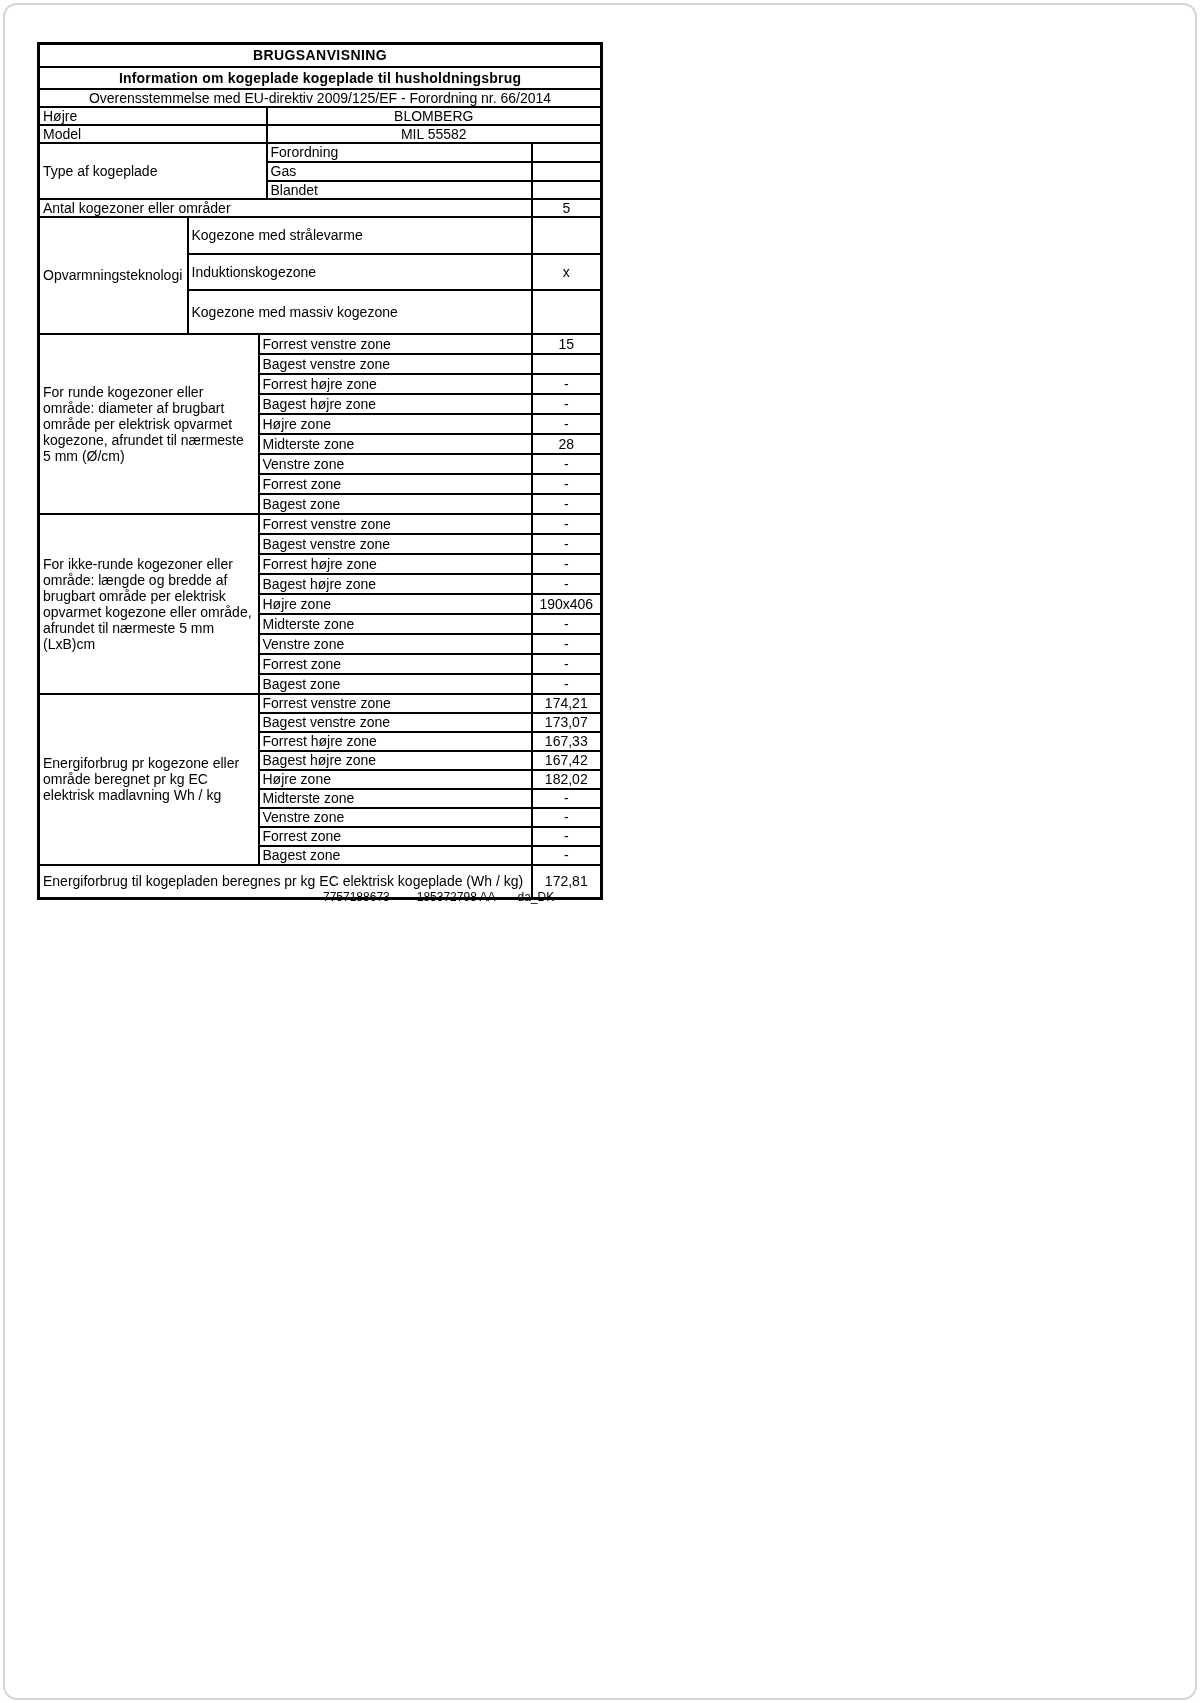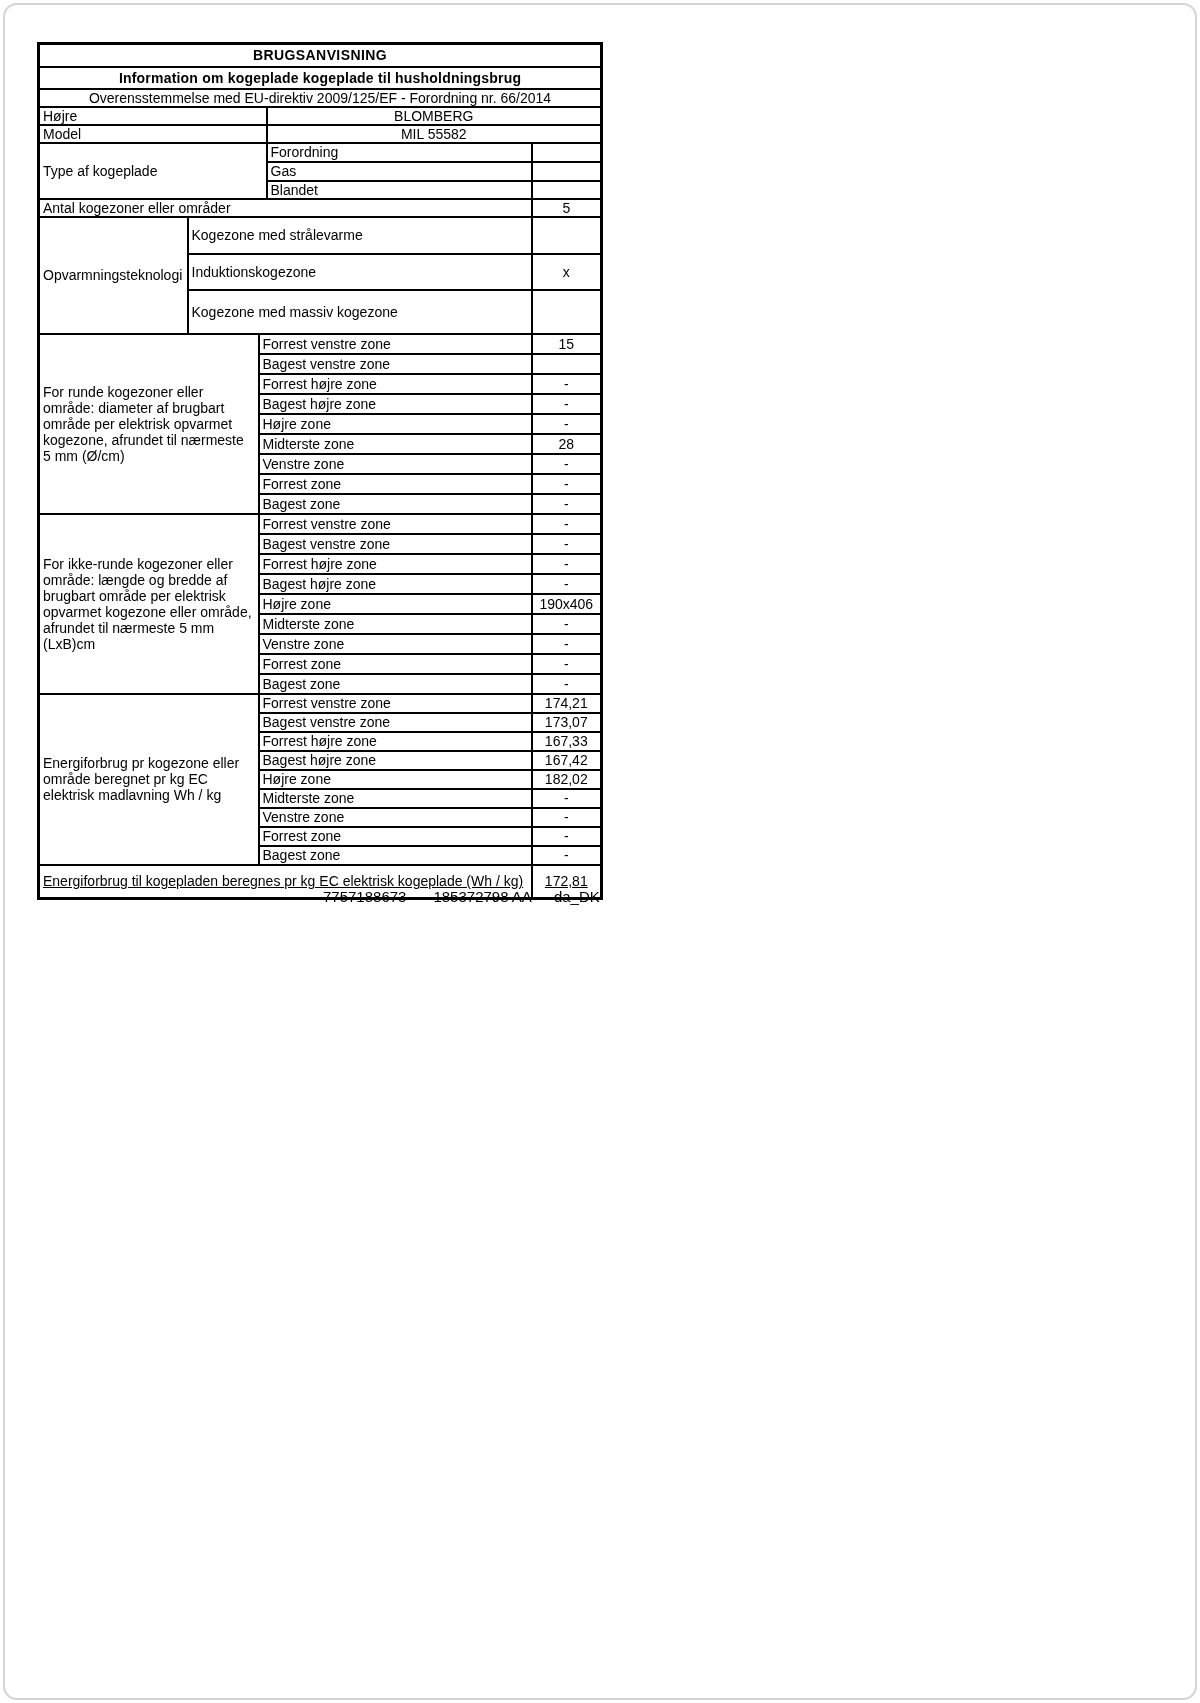--- a/index.html
+++ b/index.html
@@ -50,26 +50,26 @@
   tr.rh23 { height: 23px; }
   tr.rh22 { height: 22px; }
   tr.rh16 { height: 16px; padding-left: 48px; }
   tr.rh17 { height: 17px; }
   tr.rh18 { height: 18px; }
   tr.rh19 { height: 19px; }
   tr.rh20 { height: 20px; }
   tr.rh32 { height: 44px; }
   tr.rh36 { height: 36px; }
   tr.rh37 { height: 37px; }
-  tr.rh34 { height: 34px; text-decoration: underline; }
+  tr.rh34 { height: 34px; }
   .footer-line {
     position: absolute;
     left: 323px; top: 888px;
     display: flex;
-    font-size: 15px;
+    font-size: 12px;
     line-height: 18px;
     white-space: nowrap;
   }
   .footer-line .gap1 { margin-left: 27px; }
   .footer-line .gap2 { margin-left: 22px; }
 </style>
 </head>
 <body>
 
 <div class="page-frame"></div>

